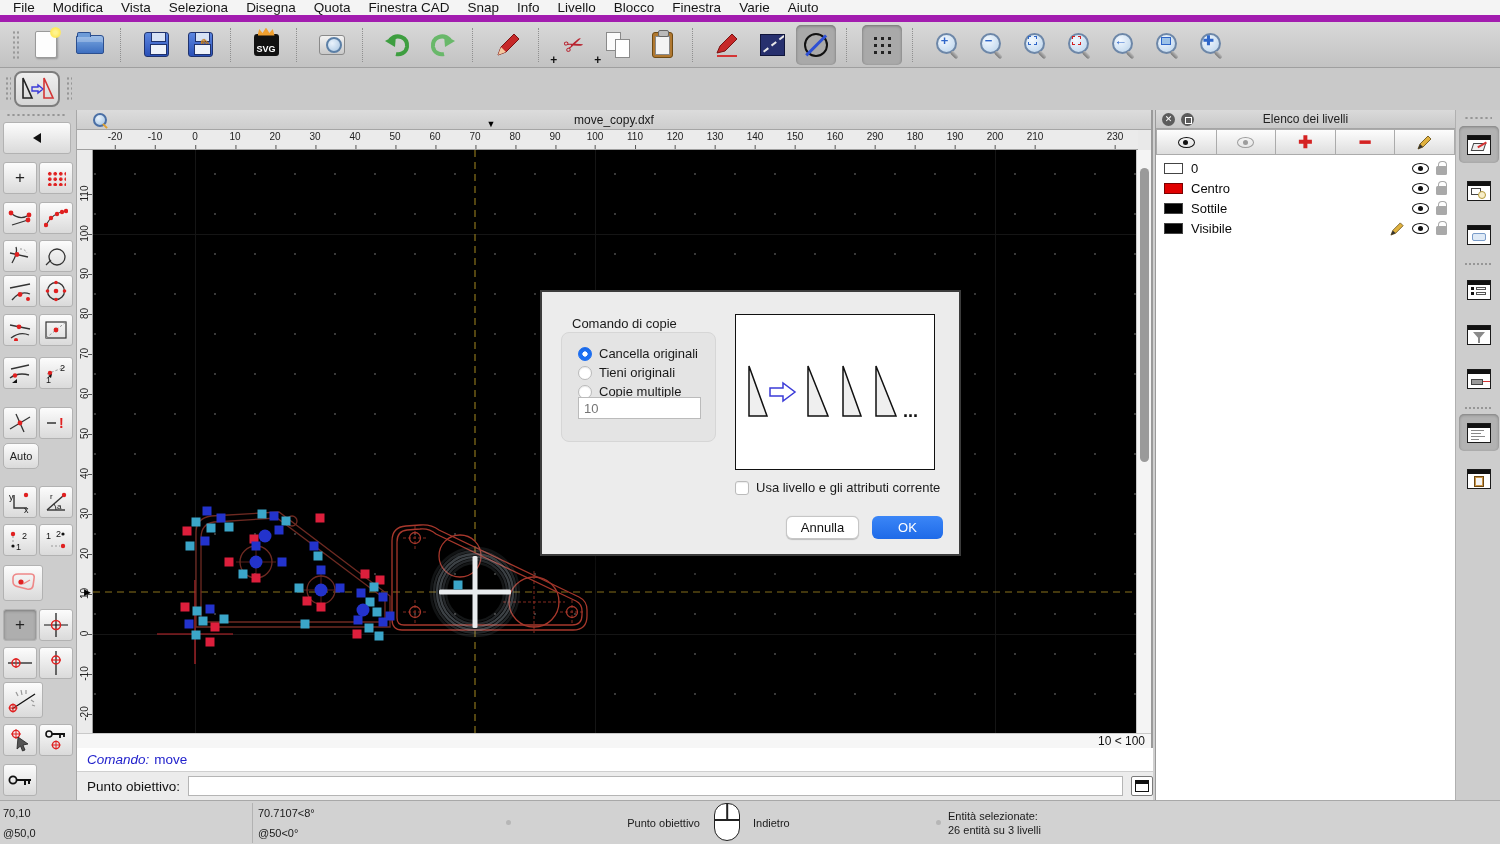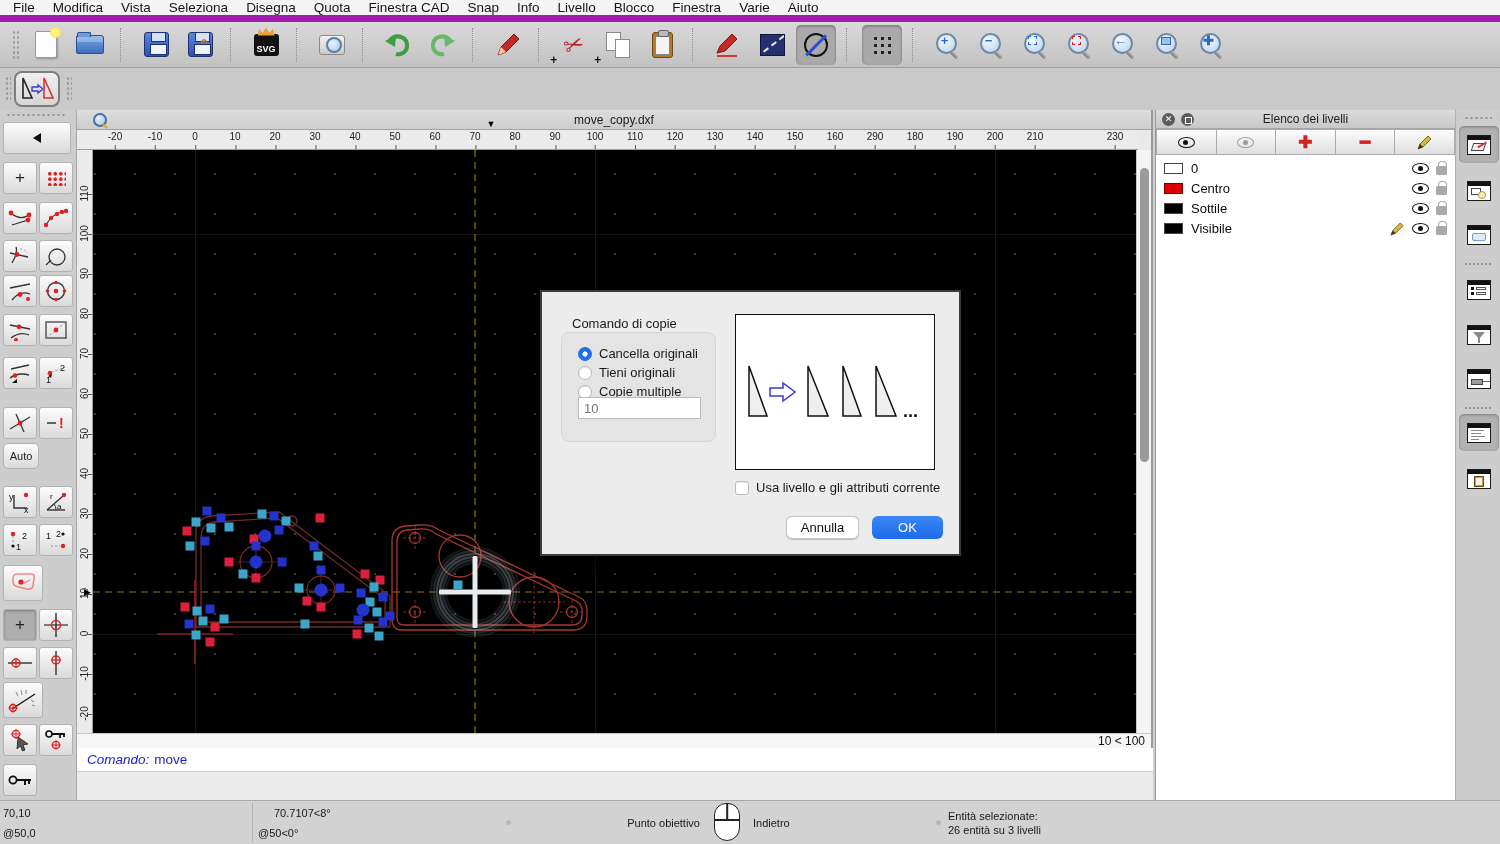--- a/index.html
+++ b/index.html
@@ -138,21 +138,21 @@
   #dlg-check{position:absolute;left:193px;top:188px;display:flex;align-items:flex-end;gap:7px;width:230px;white-space:nowrap;font-size:13px;color:#1a1a1a;}
   .checkbox{width:14px;height:14px;border-radius:3px;background:#fff;border:1px solid #bbb;box-shadow:inset 0 1px 1px rgba(0,0,0,.08);flex:0 0 auto;}
   .dlg-btn{position:absolute;top:224px;height:23px;border-radius:6px;font-size:13px;display:flex;align-items:center;justify-content:center;}
   #btn-annulla{left:244px;width:73px;background:#fff;border:1px solid #c6c6c6;box-shadow:0 0.5px 1px rgba(0,0,0,.2);color:#111;}
   #btn-ok{left:330px;width:71px;background:linear-gradient(#3b86f7,#1e6ae8);color:#fff;}
   
   #statusbar{position:absolute;left:0;top:800px;width:1500px;height:44px;background:#d2d2d2;border-top:1px solid #a8a8a8;font-size:11px;color:#1a1a1a;}
   .sb-abs{position:absolute;left:3px;top:6px;}
   .sb-rel{position:absolute;left:3px;top:26px;}
   .sb-sep{position:absolute;left:252px;top:2px;width:1px;height:40px;background:#b2b2b2;}
-  .sb-pabs{position:absolute;left:274px;top:6px;}
+  .sb-pabs{position:absolute;left:258px;top:6px;}
   .sb-prel{position:absolute;left:258px;top:26px;}
   .sb-dot{position:absolute;width:5px;height:5px;border-radius:50%;background:#b6b6b6;top:19px;}
   #sb-left-action{position:absolute;left:560px;top:16px;width:140px;text-align:right;}
   #sb-right-action{position:absolute;left:753px;top:16px;}
   #mouseicon{position:absolute;left:714px;top:2px;width:26px;height:38px;border:1.6px solid #222;border-radius:12px 12px 13px 13px;background:#fff;}
   #mouseicon::before{content:"";position:absolute;left:50%;top:0;width:1.6px;height:15px;background:#222;transform:translateX(-50%);}
   #mouseicon::after{content:"";position:absolute;left:0;top:15px;width:100%;height:1.6px;background:#222;}
   #sb-selection{position:absolute;left:948px;top:8px;line-height:14px;}
 </style>
 </head>
@@ -780,20 +780,25 @@
   </div>
   <div class="dlg-btn" id="btn-annulla">Annulla</div>
   <div class="dlg-btn" id="btn-ok">OK</div>
 </div>
 
 <div id="cmdarea">
   <div id="cmdhistory">
     <span class="cmdlabel">Comando:</span>
     <span>move</span>
   </div>
+  <div id="cmdprompt">
+    <label>Punto obiettivo:</label>
+    <input id="cmdinput" type="text" value="" style="">
+    <span id="cmdwinbtn"></span>
+  </div>
 </div>
 
 <div id="rightpanel">
   <div id="rp-header">
     <span class="rp-circle" id="rp-close">✕</span>
     <span class="rp-circle" id="rp-float"></span>
     <span>Elenco dei livelli</span>
   </div>
   <div id="rp-toolbar">
     <span class="rp-tool">

